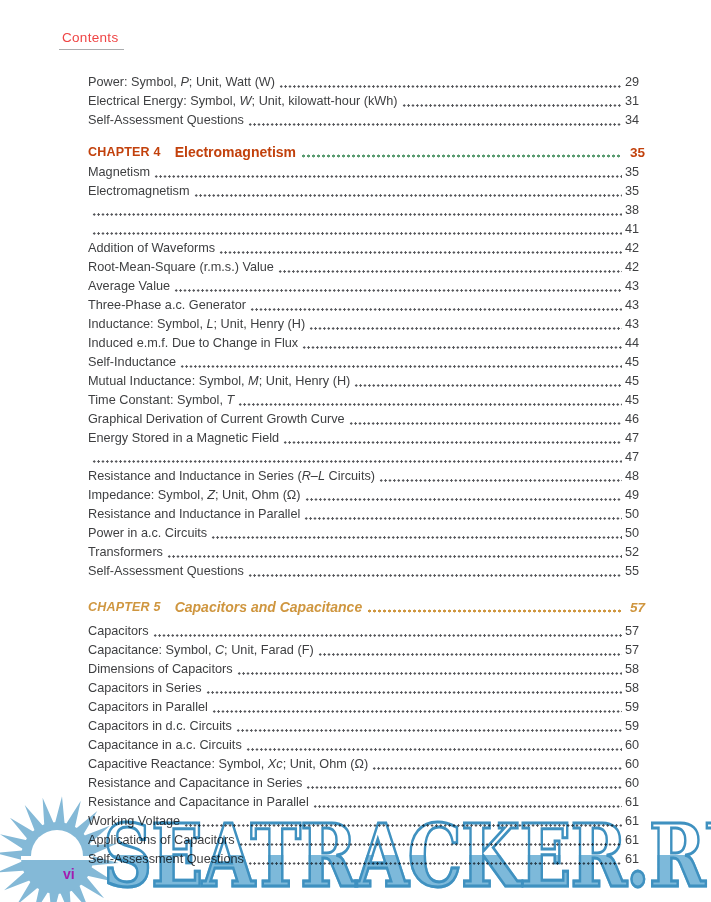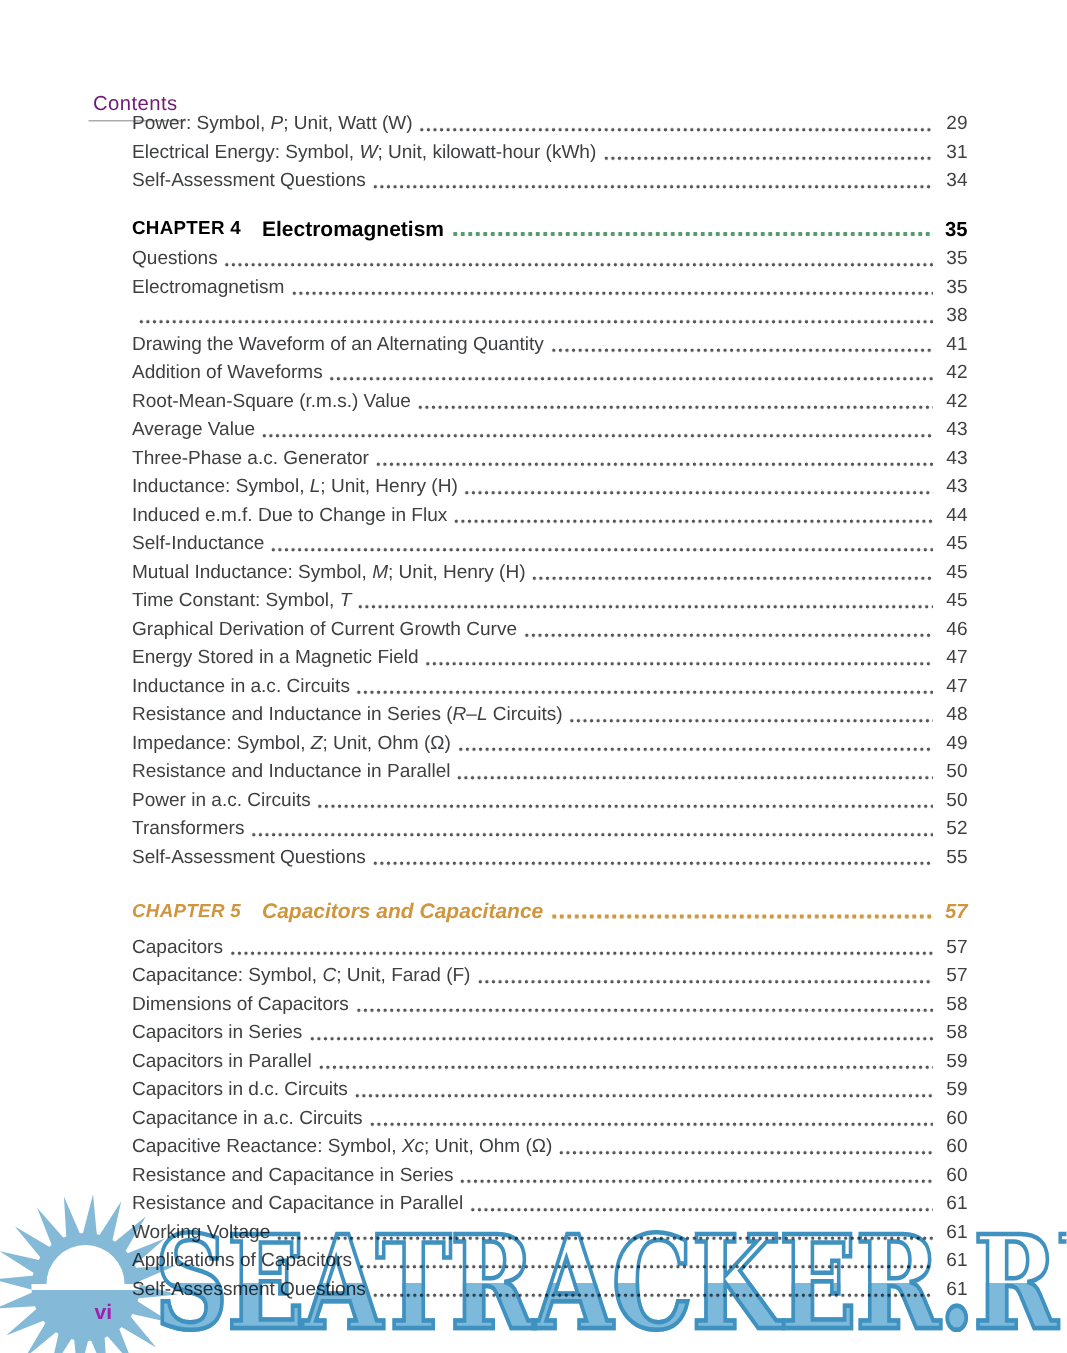--- a/index.html
+++ b/index.html
@@ -5,37 +5,37 @@
   html,body{margin:0;padding:0;}
   body{
     width:711px;height:902px;position:relative;overflow:hidden;
     background:#ffffff;
     font-family:"Liberation Sans",sans-serif;
     color:#3e3f41;
   }
   
   .contents-head{
     position:absolute;left:59px;top:30px;
-    font-size:13.5px;letter-spacing:.3px;color:#701a75;
-    padding:0 6px 4px 3px;border-bottom:1px solid #aaacae;margin-top:31px;
+    font-size:13.5px;letter-spacing:.3px;color:#ef4444;
+    padding:0 6px 4px 3px;border-bottom:1px solid #aaacae;
   }
   
   .toc{position:absolute;left:88px;top:73px;width:557px;}
   .toc-row{
     display:flex;height:19px;line-height:19px;font-size:12.7px;
     white-space:nowrap;
   }
   .toc-title{flex:0 0 auto;}
   .leader{
     flex:1 1 auto;margin:0 3px 0 4px;
     background-image:radial-gradient(circle,#55565a 1px,transparent 1.35px);
     background-size:4.4px 3px;background-repeat:repeat-x;
     background-position:left bottom 4.5px;
   }
-  .toc-page{flex:0 0 auto;min-width:20px;text-align:right;}
+  .toc-page{flex:0 0 auto;min-width:20px;}
   
   .toc-chapter{
     display:flex;height:21px;line-height:21px;font-weight:bold;white-space:nowrap;
   }
   .toc-chapter.ch4{margin-top:12px;}
   .toc-chapter.ch5{margin-top:16px;margin-bottom:4px;}
   .ch-label{font-size:12.5px;margin-right:14px;letter-spacing:.2px;}
   .ch-title{font-size:14px;}
   .toc-chapter .leader{
     margin:0 3px 0 5px;
@@ -80,42 +80,41 @@
         <span class="leader"></span>
         <span class="toc-page">31</span>
       </div>
       <div class="toc-row">
         <span class="toc-title">Self-Assessment Questions</span>
         <span class="leader"></span>
         <span class="toc-page">34</span>
       </div>
     </div>
   <div id="sections">
-      <div class="toc-chapter ch4" style="color: #000000;">
+      <div class="toc-chapter ch4" style="color: #c2410c;">
         <span class="ch-label">CHAPTER 4</span>
         <span class="ch-title">Electromagnetism</span>
         <span class="leader" style="background-image: radial-gradient(circle, rgb(87, 154, 110) 1.35px, transparent 1.65px);"></span>
         <span class="ch-page">35</span>
       </div>
       <div class="toc-row">
-        <span class="toc-title">Questions</span>
+        <span class="toc-title">Magnetism</span>
         <span class="leader"></span>
         <span class="toc-page">35</span>
       </div>
       <div class="toc-row">
         <span class="toc-title">Electromagnetism</span>
         <span class="leader"></span>
         <span class="toc-page">35</span>
       </div>
       <div class="toc-row">
         <span class="leader"></span>
         <span class="toc-page">38</span>
       </div>
       <div class="toc-row">
-        <span class="toc-title">Drawing the Waveform of an Alternating Quantity</span>
         <span class="leader"></span>
         <span class="toc-page">41</span>
       </div>
       <div class="toc-row">
         <span class="toc-title">Addition of Waveforms</span>
         <span class="leader"></span>
         <span class="toc-page">42</span>
       </div>
       <div class="toc-row">
         <span class="toc-title">Root-Mean-Square (r.m.s.) Value</span>
@@ -161,21 +160,20 @@
         <span class="toc-title">Graphical Derivation of Current Growth Curve</span>
         <span class="leader"></span>
         <span class="toc-page">46</span>
       </div>
       <div class="toc-row">
         <span class="toc-title">Energy Stored in a Magnetic Field</span>
         <span class="leader"></span>
         <span class="toc-page">47</span>
       </div>
       <div class="toc-row">
-        <span class="toc-title">Inductance in a.c. Circuits</span>
         <span class="leader"></span>
         <span class="toc-page">47</span>
       </div>
       <div class="toc-row">
         <span class="toc-title">Resistance and Inductance in Series (<i>R–L</i> Circuits)</span>
         <span class="leader"></span>
         <span class="toc-page">48</span>
       </div>
       <div class="toc-row">
         <span class="toc-title">Impedance: Symbol, <i>Z</i>; Unit, Ohm (Ω)</span>

